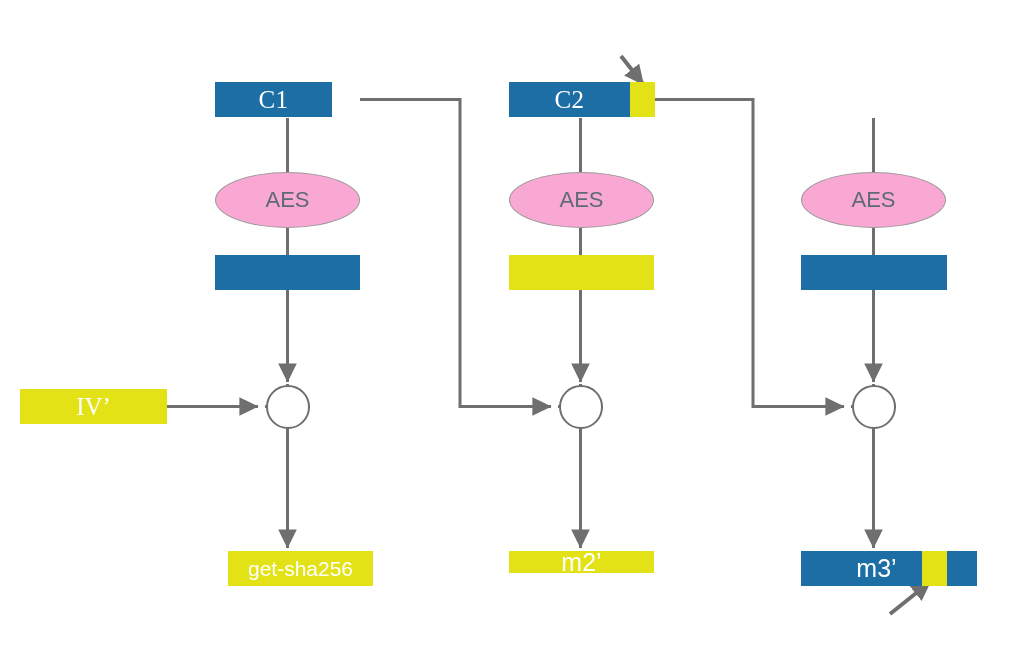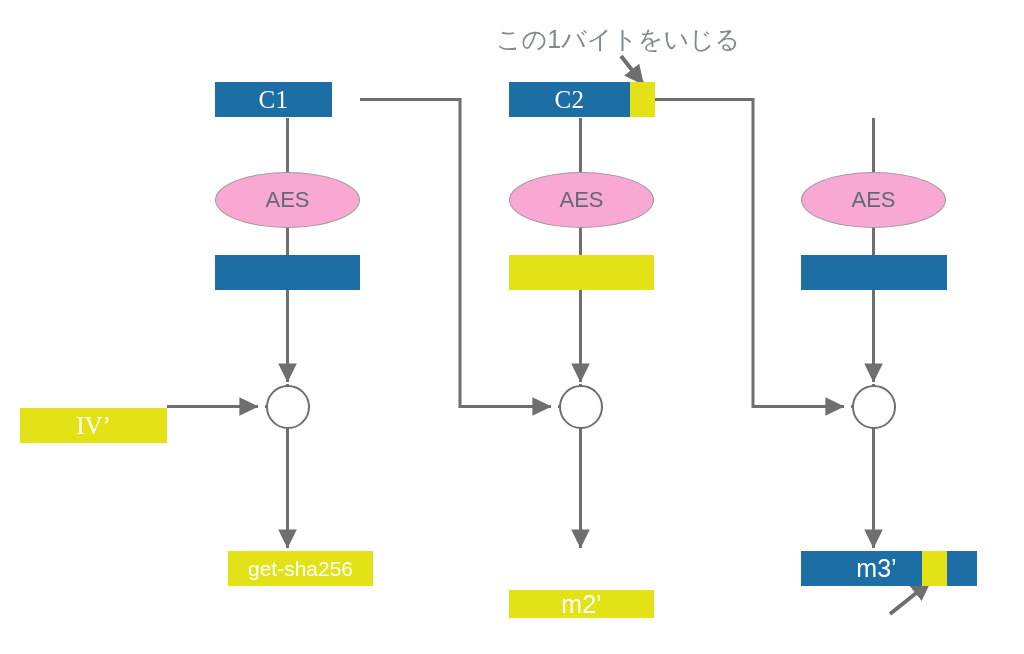--- a/index.html
+++ b/index.html
@@ -143,21 +143,21 @@
   <div class="aes" style="left:215px; top:172px; width:145px; height:56px;">
     <span>AES</span>
   </div>
 
   <div class="block block-blue" style="left:215px; top:255px; width:145px; height:35px;">
     <span class="blk-label lbl-m"></span>
   </div>
 
   <div class="xor" style="left:265.5px; top:384.5px;"></div>
 
-  <div class="block block-yellow" style="left:20px; top:408px; width:147px; height:35px;">
+  <div class="block block-yellow" style="left:20px; top:389px; width:147px; height:35px;">
     <span class="blk-label lbl-iv">IV’</span>
   </div>
 
   <div class="block block-yellow" style="left:228px; top:551px; width:145px; height:35px;">
     <span class="blk-label lbl-hash">get-sha256</span>
   </div>
 
   <div class="block block-blue" style="left:509px; top:82px; width:146px; height:35px;">
     <span class="seg seg-yellow" style="left:121px; width:25px;"></span>
     <span class="blk-label lbl-c" style="margin-right:25px;font-family:Liberation Serif, serif;">C2</span>
@@ -166,38 +166,35 @@
   <div class="aes" style="left:509px; top:172px; width:145px; height:56px;">
     <span>AES</span>
   </div>
 
   <div class="block block-yellow" style="left:509px; top:255px; width:145px; height:35px;">
     <span class="blk-label lbl-m"></span>
   </div>
 
   <div class="xor" style="left:558.5px; top:384.5px;"></div>
 
-  <div class="block block-yellow" style="left:509px; top:551px; width:145px; height:28px;margin-top:39px;">
+  <div class="block block-yellow" style="left:509px; top:551px; width:145px; height:22px;">
     <span class="blk-label lbl-m">m2’</span>
   </div>
 
 
   <div class="aes" style="left:801px; top:172px; width:145px; height:56px;">
     <span>AES</span>
   </div>
 
   <div class="block block-blue" style="left:801px; top:255px; width:146px; height:35px;">
     <span class="blk-label lbl-m"></span>
   </div>
 
   <div class="xor" style="left:851.5px; top:384.5px;"></div>
 
   <div class="block block-blue" style="left:801px; top:551px; width:176px; height:35px;">
     <span class="seg seg-yellow" style="left:121px; width:25px;"></span>
     <span class="blk-label lbl-m" style="margin-right:25px;">m3’</span>
   </div>
 
-  <div class="note note-top" style="left:496px; top:23px;">
-    <span>この1バイトをいじる</span>
-  </div>
 
 
 </div>
 
 </body></html>

